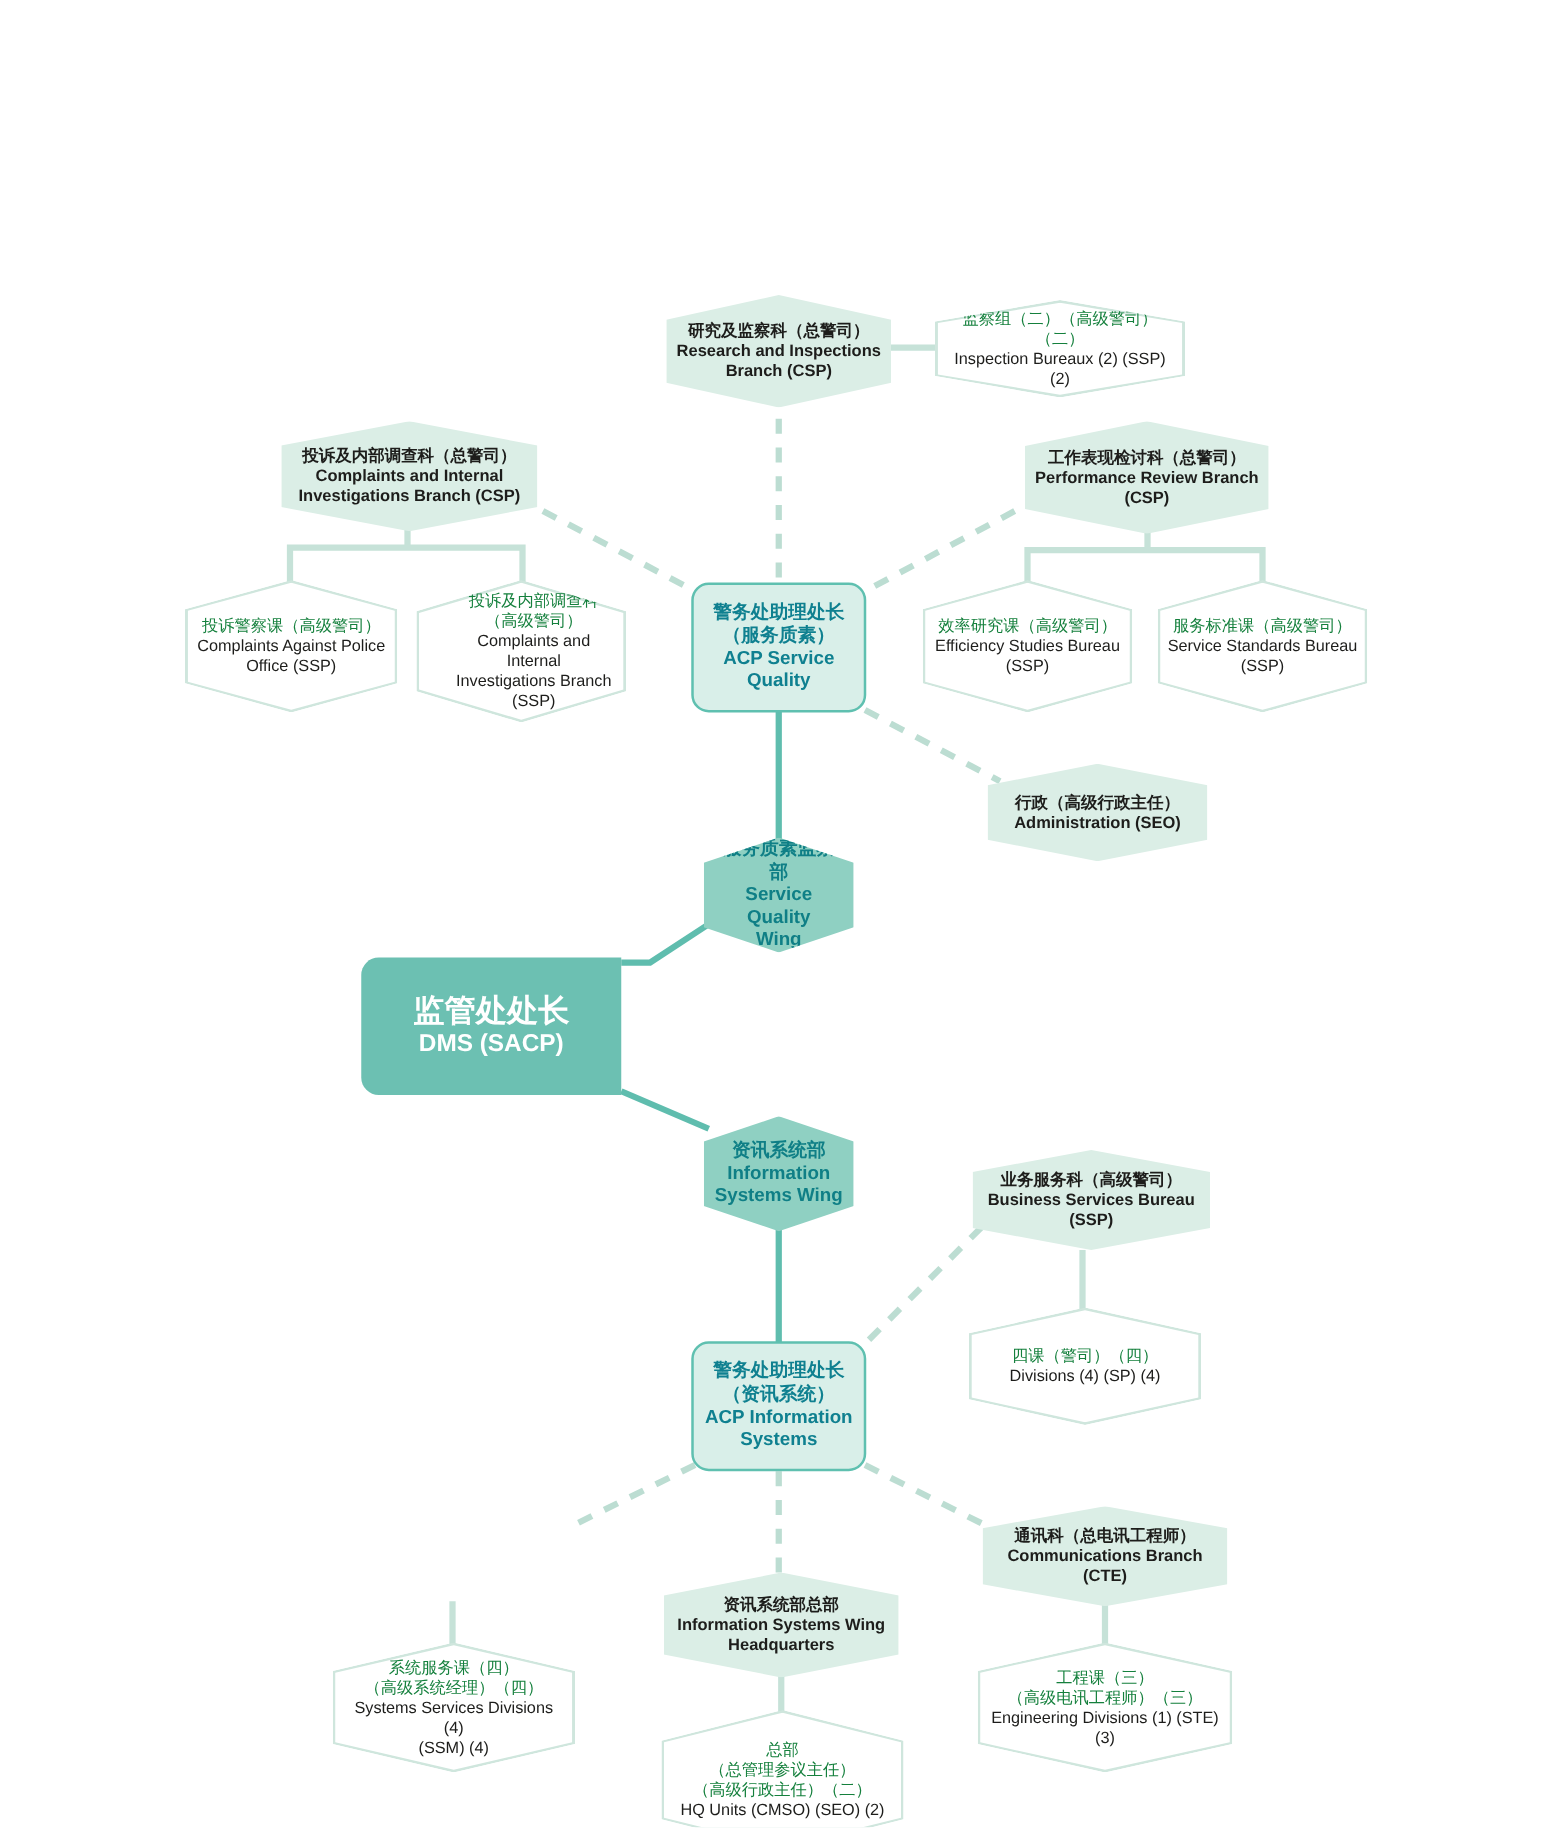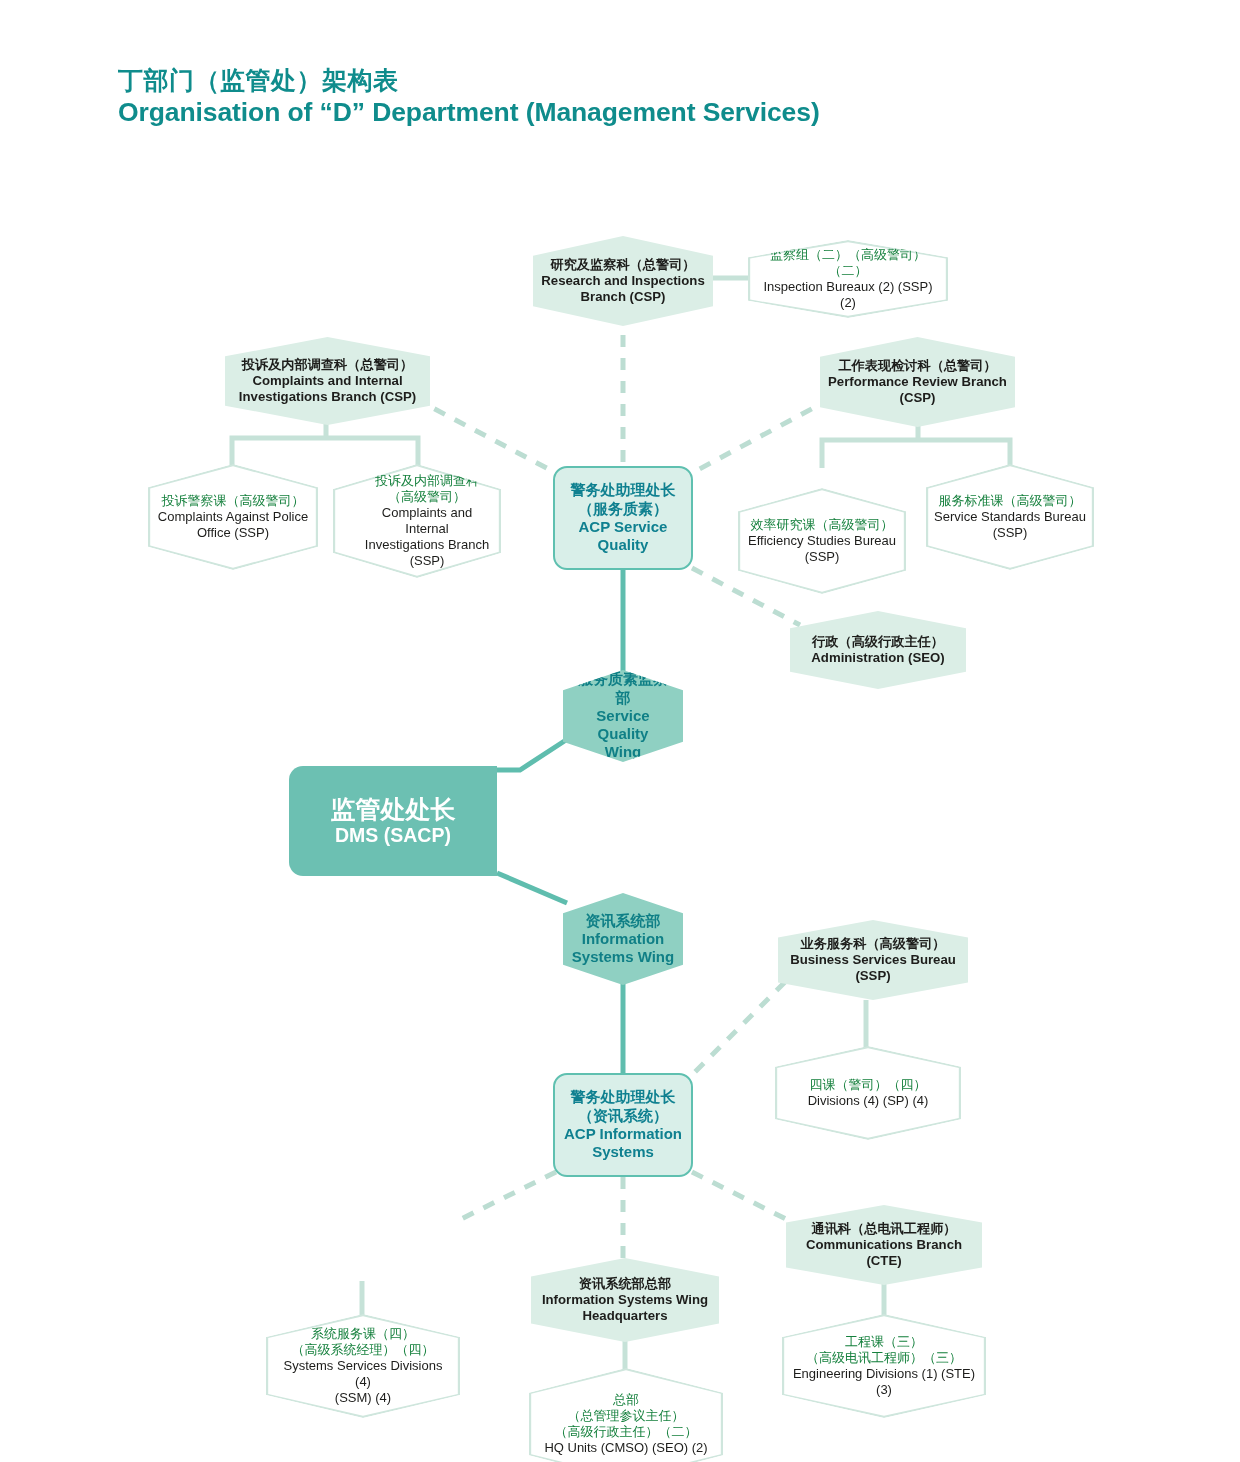--- a/index.html
+++ b/index.html
@@ -147,24 +147,20 @@
     font-weight: bold;
   }
   .dms-box .zh { font-size: 25px; }
   .dms-box .en { font-size: 19.5px; }
 </style>
 </head>
 <body>
 
 <div id="page">
 
-  <div id="title-block">
-    <div class="title-zh">丁部门（监管处）架构表</div>
-    <div class="title-en">Organisation of “D” Department (Management Services)</div>
-  </div>
 
   <svg id="links" viewBox="0 0 1240 1462" xmlns="http://www.w3.org/2000/svg">
     <g fill="none" stroke="#c6e2d8" stroke-width="5">
 
       <line x1="708" y1="278" x2="752" y2="278"></line>
 
       <path d="M 326 421 L 326 438 L 232 438 L 232 467 M 326 438 L 418 438 L 418 467"></path>
 
       <path d="M 918 423 L 918 440 L 822 440 L 822 468 M 918 440 L 1010 440 L 1010 468"></path>
 
@@ -265,21 +261,21 @@
 
   <div class="node acp-box" style="left:553px; top:466px; width:140px; height:104px;">
     <div class="hex-label">
       <span class="zh">警务处助理处长</span>
       <span class="zh">（服务质素）</span>
       <span class="en">ACP Service</span>
       <span class="en">Quality</span>
     </div>
   </div>
 
-  <div class="node hex hex-outline t-unit" style="left:738px; top:488px; width:168px; height:106px;text-align:center;">
+  <div class="node hex hex-outline t-unit" style="left:738px; top:464px; width:168px; height:106px;text-align:center;">
     <div class="hex-outline-inner"></div>
     <div class="hex-outline-core"></div>
     <div class="hex-label">
       <span class="zh">效率研究课（高级警司）</span>
       <span class="en">Efficiency Studies Bureau</span>
       <span class="en">(SSP)</span>
     </div>
   </div>
 
   <div class="node hex hex-outline t-unit" style="left:926px; top:464px; width:168px; height:106px;">

